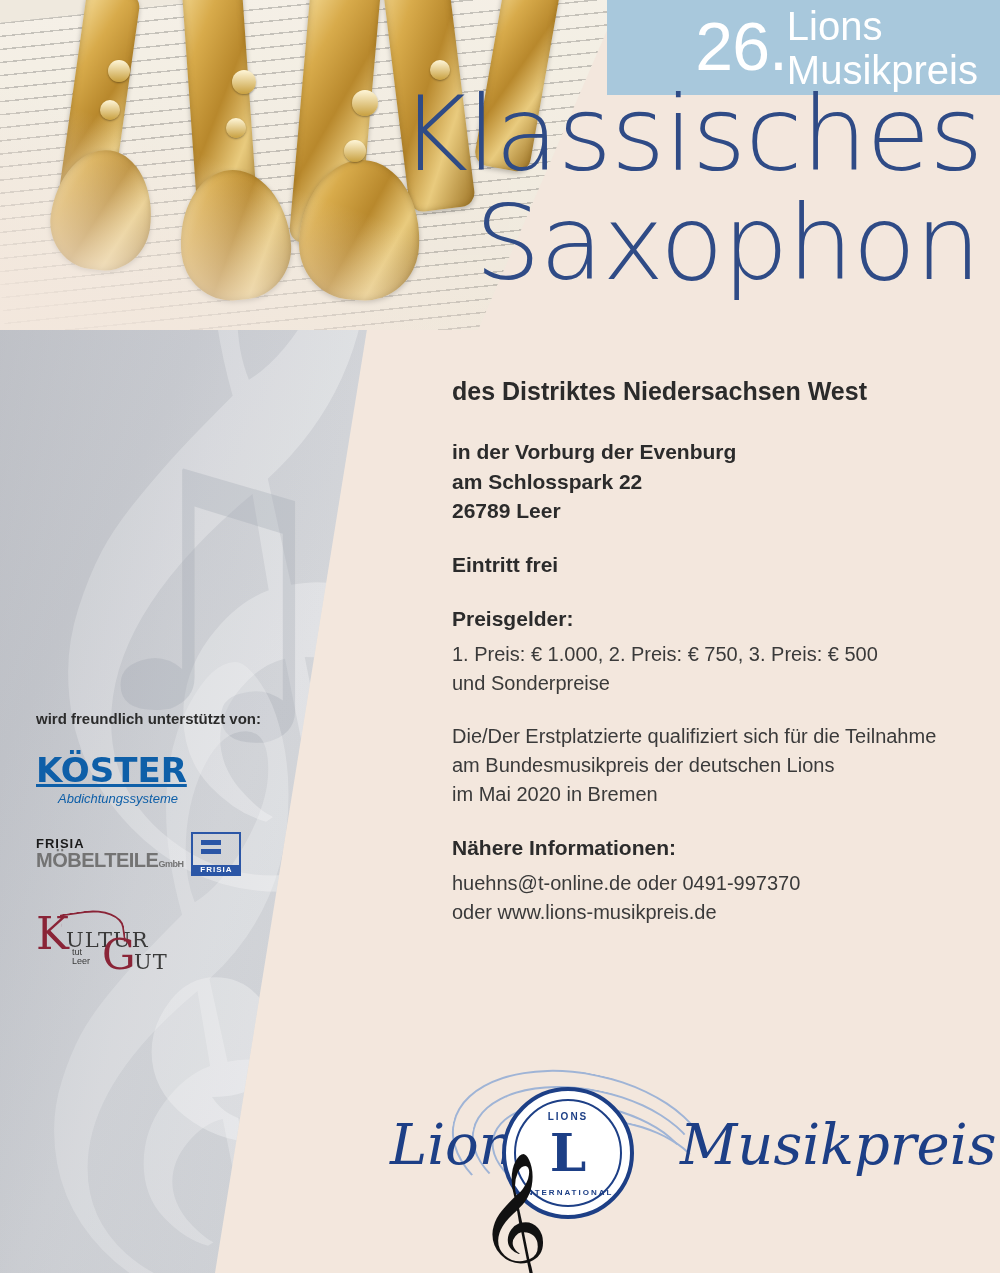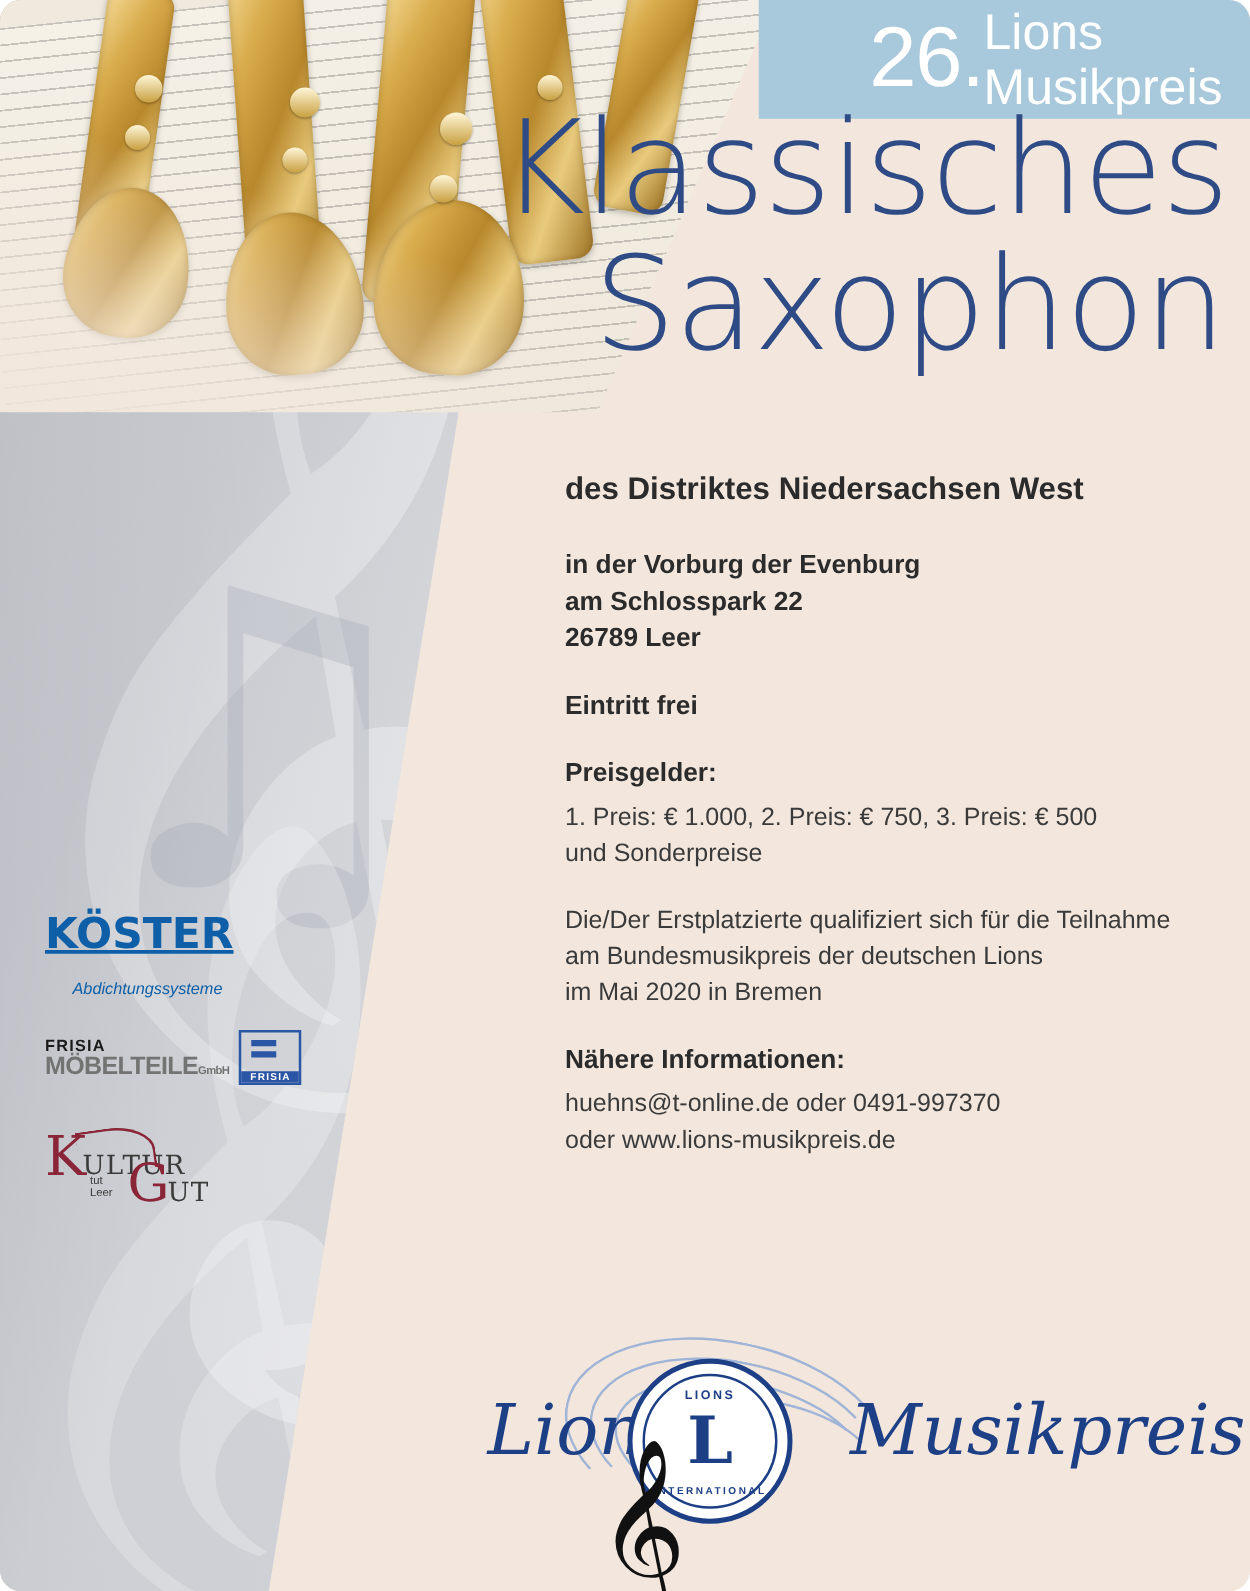--- a/index.html
+++ b/index.html
@@ -9,21 +9,20 @@
   }
   body {
     font-family: "Liberation Sans", sans-serif;
   }
   #poster {
     position: relative;
     width: 1000px;
     height: 1273px;
     overflow: hidden;
     background: #f2e6dc;
-    border-radius: 17px;
   }
 
   
   .bg-cream {
     position: absolute;
     left: 0; top: 0; right: 0; bottom: 0;
     background: #f3e7dd;
   }
 
   
@@ -209,21 +208,21 @@
     font-size: 34px;
     letter-spacing: 0px;
     color: #0e5fa8;
     line-height: 1;
     text-decoration: underline;
   }
   .koester-sub {
     font-style: italic;
     font-size: 13px;
     color: #0e5fa8;
-    margin-top: 19px;
+    margin-top: 4px;
     margin-left: 22px;
   }
   .logo-frisia {
     margin-top: 26px;
     display: flex;
     align-items: center;
     gap: 8px;
   }
   .frisia-text {
     line-height: 1;
@@ -477,20 +476,21 @@
 
     <div class="gap-m">
       <div class="b-sub">Nähere Informationen:</div>
       <div class="b-norm gap-s">huehns@t-online.de oder 0491-997370</div>
       <div class="b-norm">oder www.lions-musikpreis.de</div>
     </div>
   </div>
 
   <div class="sponsor-block">
     <div class="sponsor-intro">
+      <div>wird freundlich unterstützt von:</div>
     </div>
 
     <div class="logo-koester">
       <div class="koester-name">KÖSTER</div>
       <div class="koester-sub">Abdichtungssysteme</div>
     </div>
 
     <div class="logo-frisia">
       <div class="frisia-text">
         <div class="frisia-l1">FRISIA</div>

